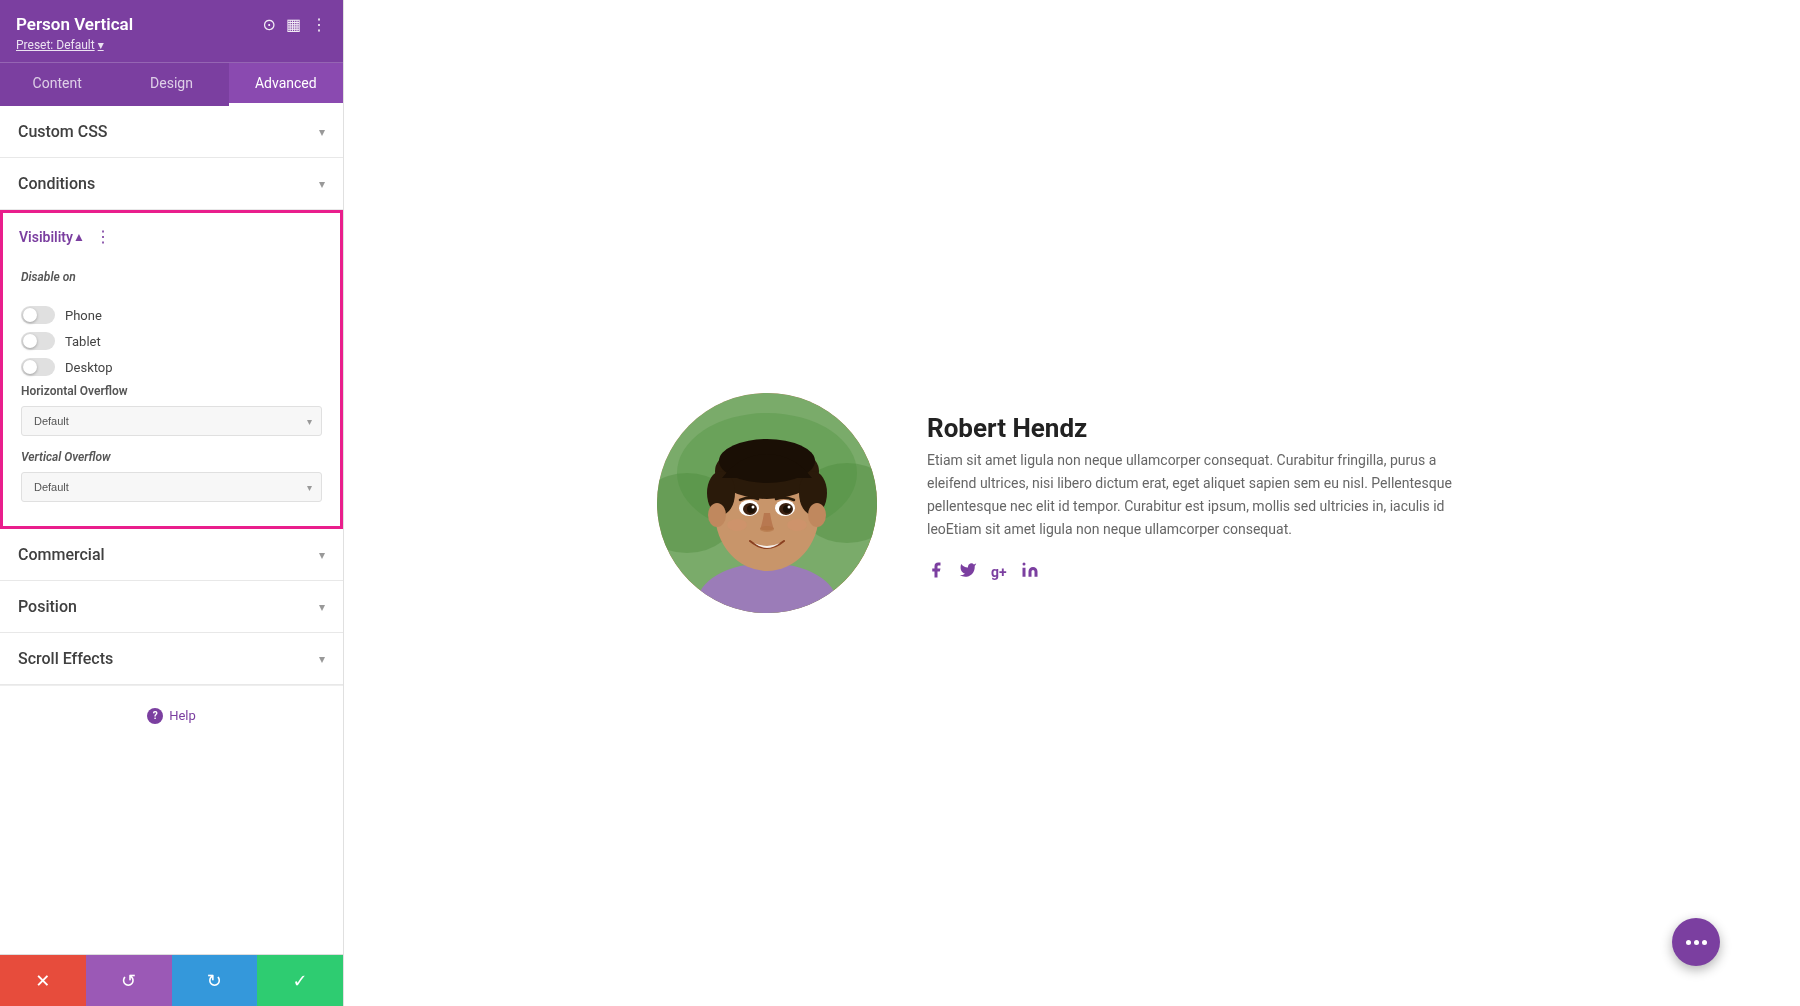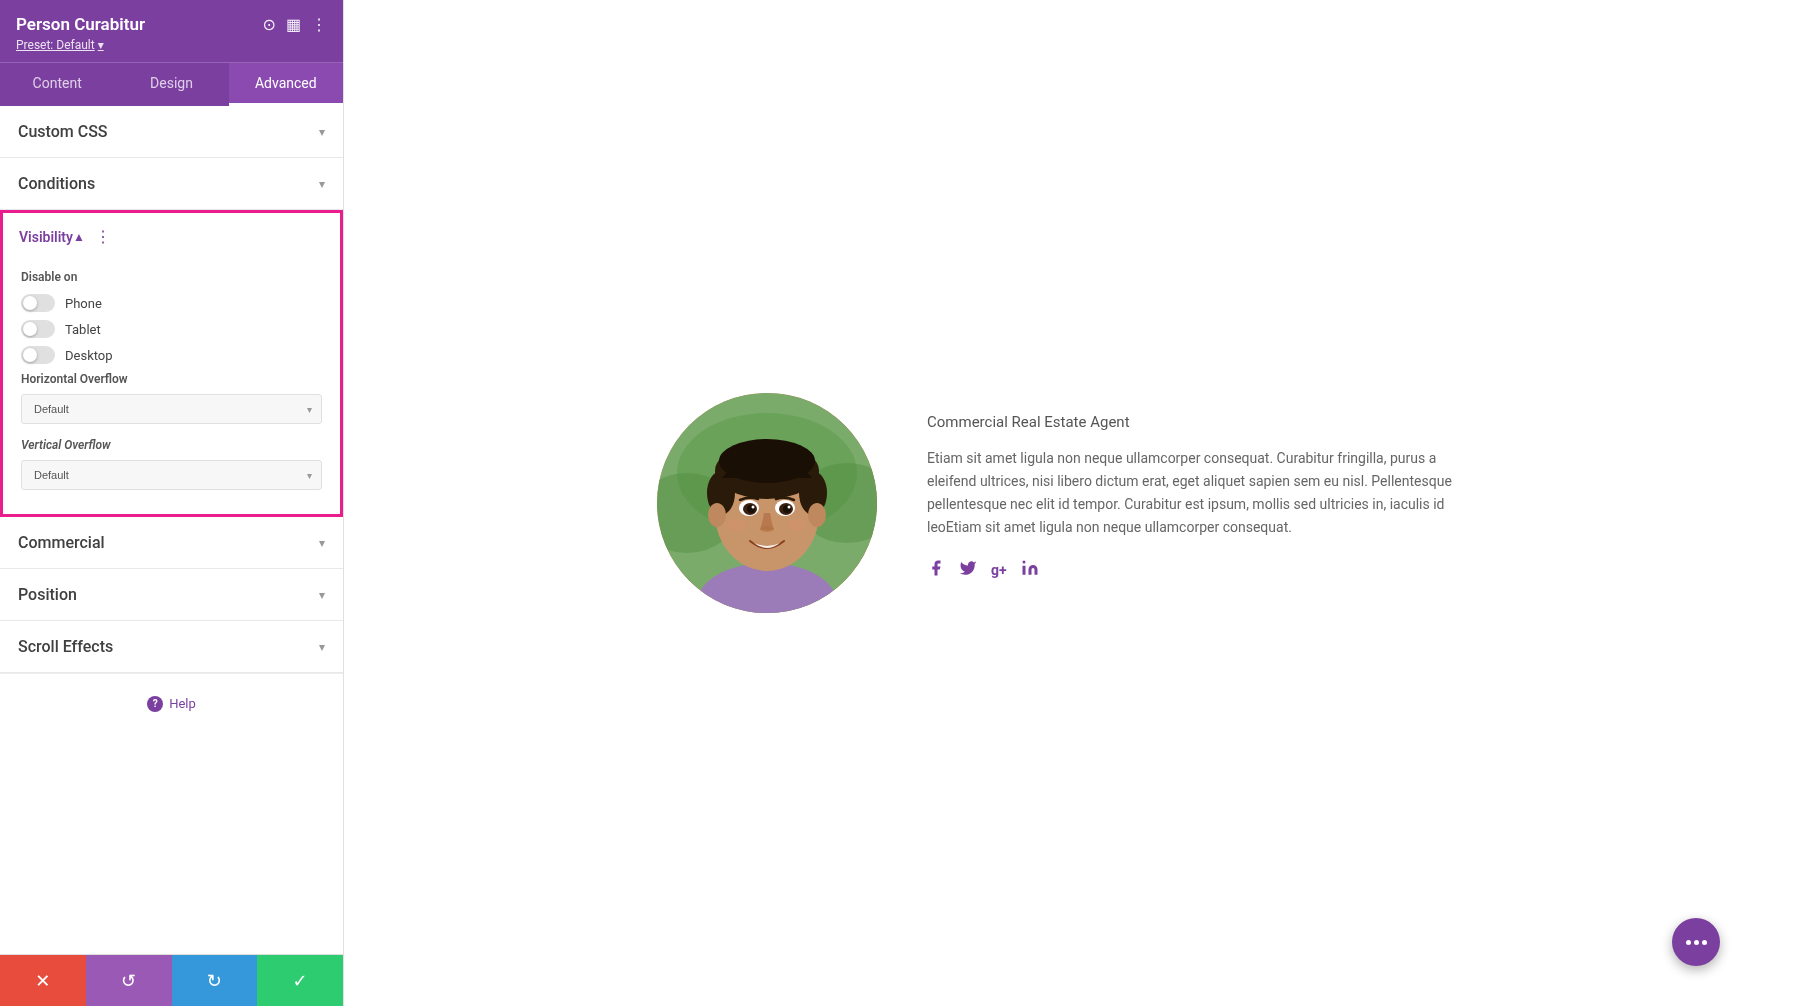--- a/index.html
+++ b/index.html
@@ -143,21 +143,22 @@
 
     .visibility-body {
       padding: 10px 18px 20px 18px;
       background: #fff;
     }
 
     .disable-on-label {
       font-size: 12px;
       color: #555;
       font-weight: 600;
-      margin-bottom: 10px;
+      margin-bottom: 22px;
+      font-style: italic;
     }
 
     .toggle-row {
       display: flex;
       align-items: center;
       gap: 10px;
       margin-bottom: 8px;
     }
 
     .toggle-switch {
@@ -377,21 +378,21 @@
       border-radius: 50%;
     }
   </style>
 </head>
 <body>
 
 <div class="sidebar">
 
   <div class="sidebar-header">
     <div class="sidebar-header-top">
-      <span class="sidebar-title">Person Curabitur</span>
+      <span class="sidebar-title">Person Vertical</span>
       <div class="sidebar-header-icons">
         <span class="header-icon">⊙</span>
         <span class="header-icon">▦</span>
         <span class="header-icon">⋮</span>
       </div>
     </div>
     <div class="preset-label">
       <span>Preset: Default</span>
       <span> ▾</span>
     </div>
@@ -569,21 +570,21 @@
         <path d="M97 150 Q110 160 123 150 Q110 156 97 150" fill="#fff" opacity="0.9"></path>
 
         <ellipse cx="80" cy="132" rx="10" ry="6" fill="#e09070" opacity="0.25"></ellipse>
         <ellipse cx="140" cy="132" rx="10" ry="6" fill="#e09070" opacity="0.25"></ellipse>
 
         <circle cx="110" cy="110" r="110" fill="none" stroke="none"></circle>
       </svg>
     </div>
 
     <div class="person-info">
-      <div class="person-role">Commercial Real Estate Agent</div>
+      <div class="person-name">Robert Hendz</div>
       <div class="person-bio">Etiam sit amet ligula non neque ullamcorper consequat. Curabitur fringilla, purus a eleifend ultrices, nisi libero dictum erat, eget aliquet sapien sem eu nisl. Pellentesque pellentesque nec elit id tempor. Curabitur est ipsum, mollis sed ultricies in, iaculis id leoEtiam sit amet ligula non neque ullamcorper consequat.</div>
 
       <div class="social-icons">
         <span class="social-icon" style="font-size:17px;font-style:normal;">
           <svg width="18" height="18" viewBox="0 0 24 24" fill="#7b3fa0">
               <path d="M18 2h-3a5 5 0 0 0-5 5v3H7v4h3v8h4v-8h3l1-4h-4V7a1 1 0 0 1 1-1h3z"></path>
             </svg>
         </span>
         <span class="social-icon">
           <svg width="18" height="18" viewBox="0 0 24 24" fill="#7b3fa0">

